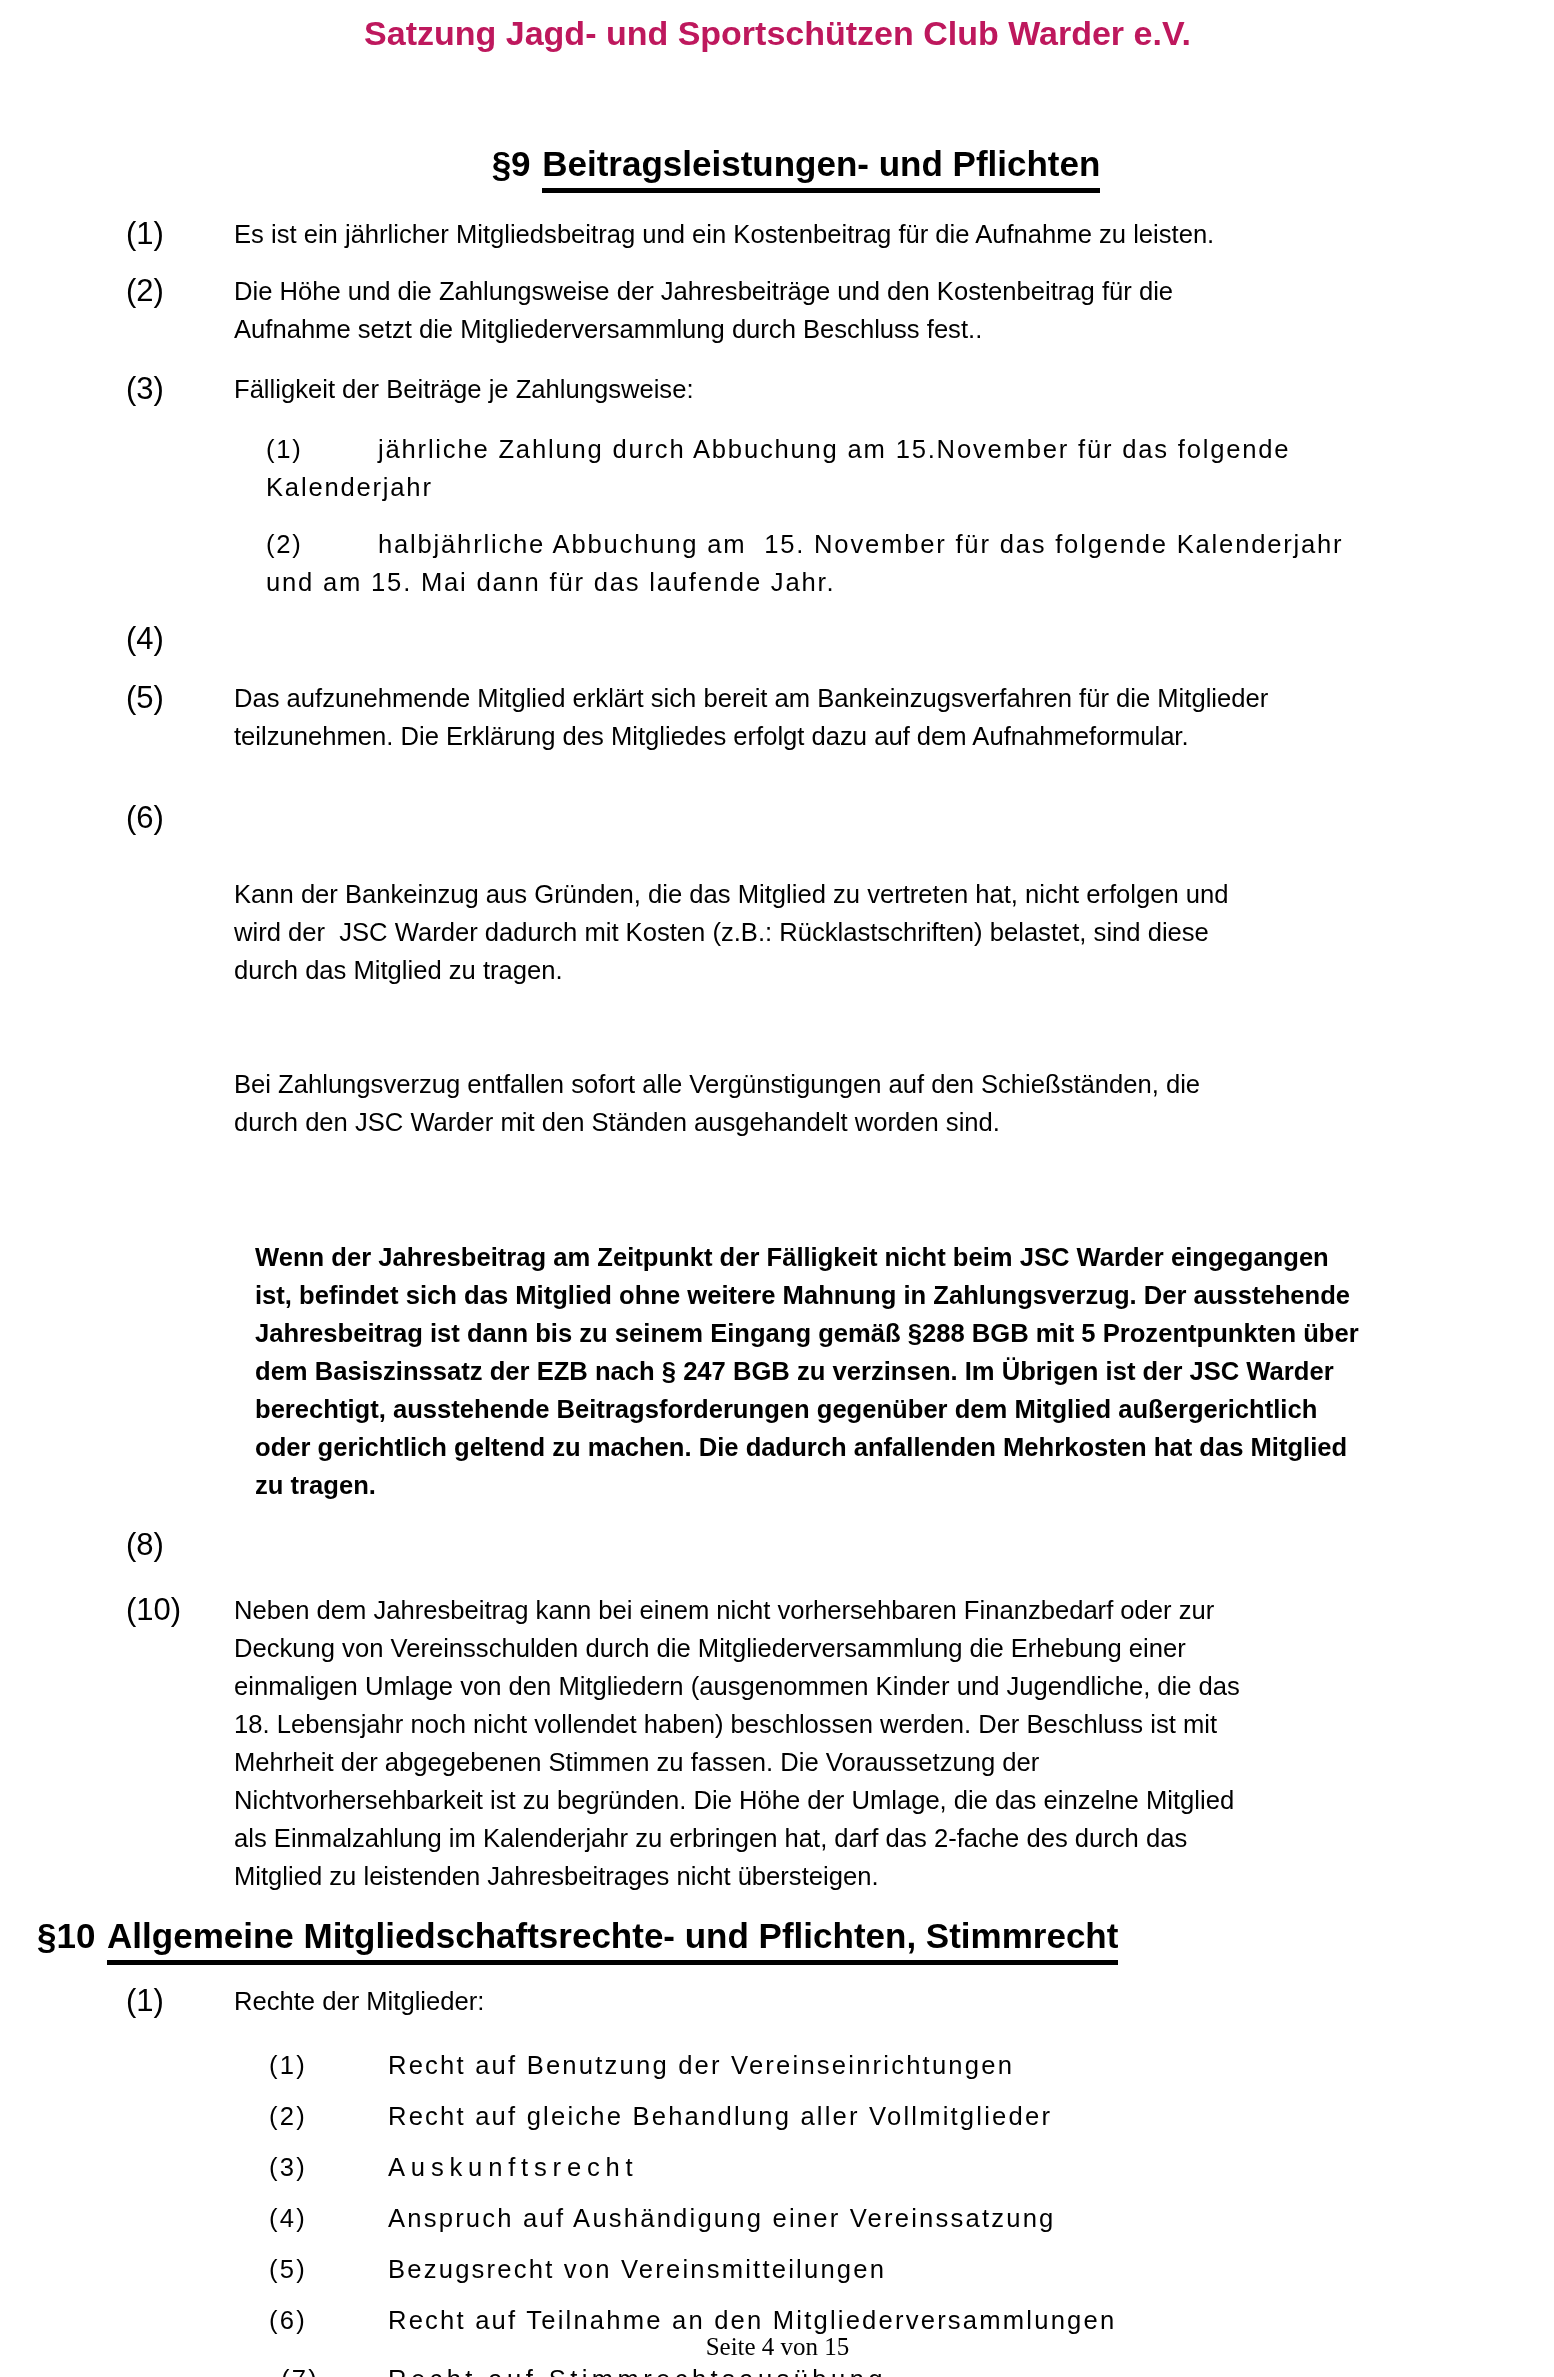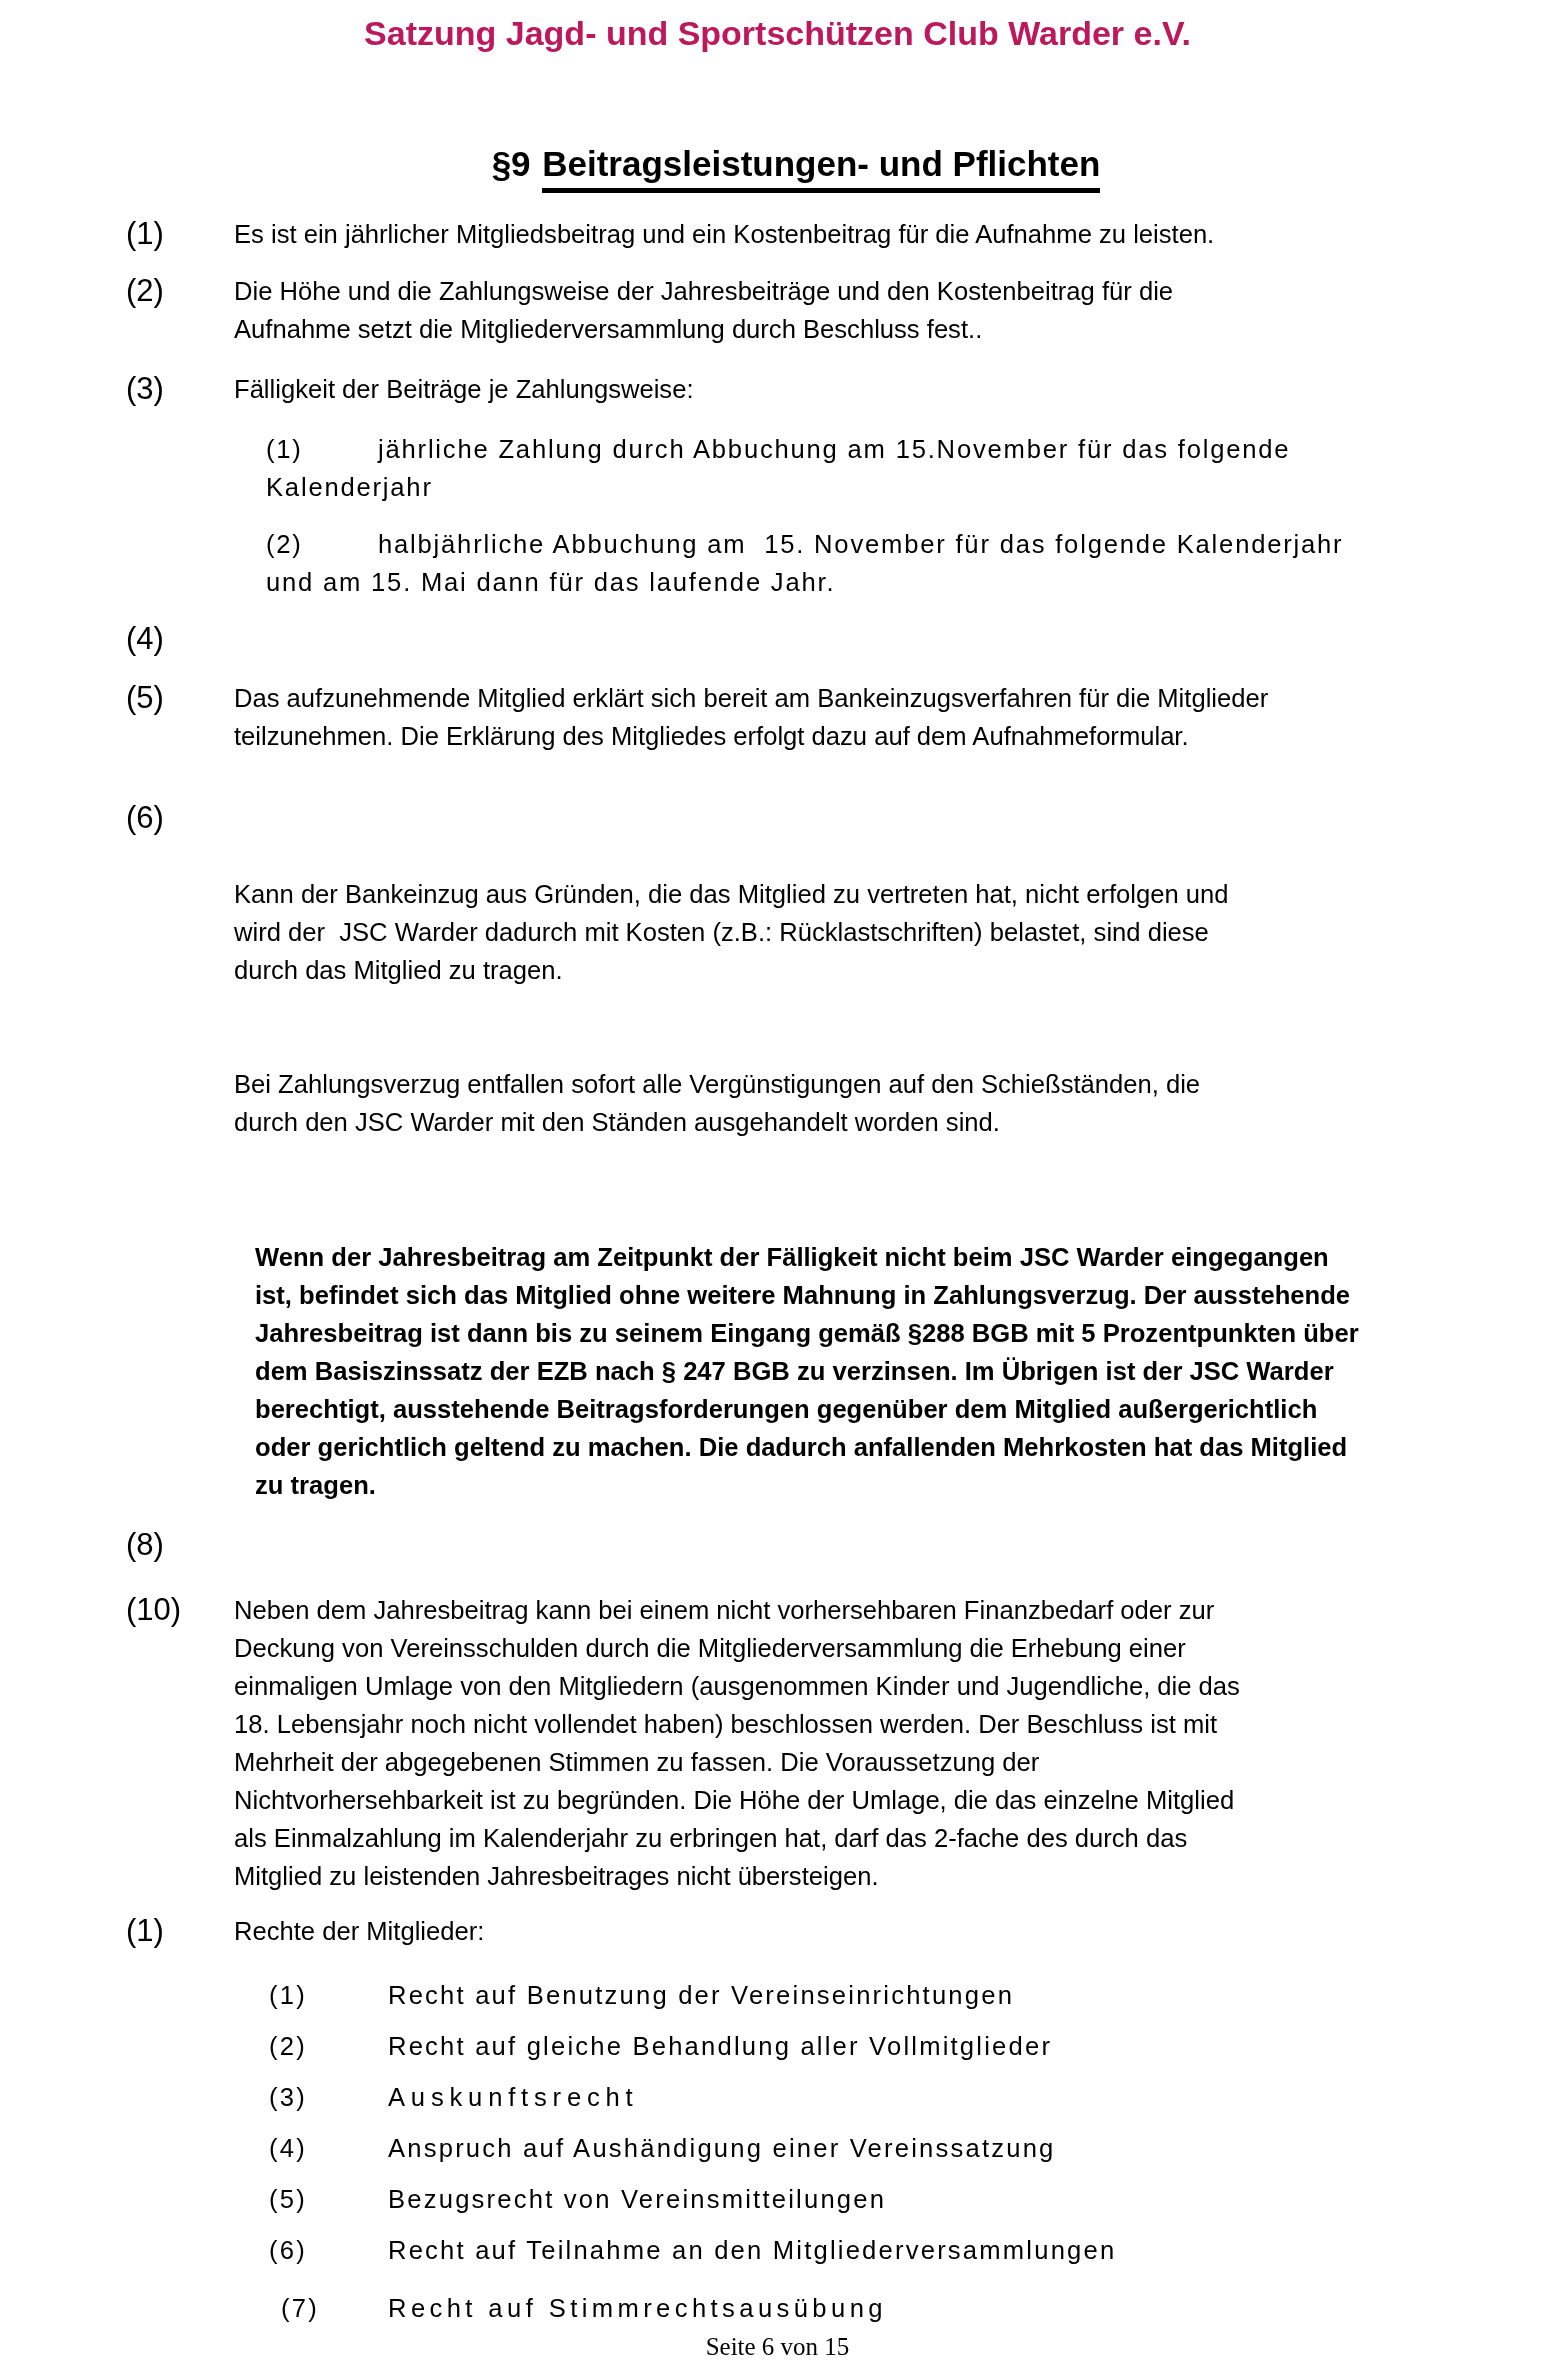--- a/index.html
+++ b/index.html
@@ -188,20 +188,23 @@
     <div class="txt">Neben dem Jahresbeitrag kann bei einem nicht vorhersehbaren Finanzbedarf oder zur
 Deckung von Vereinsschulden durch die Mitgliederversammlung die Erhebung einer
 einmaligen Umlage von den Mitgliedern (ausgenommen Kinder und Jugendliche, die das
 18. Lebensjahr noch nicht vollendet haben) beschlossen werden. Der Beschluss ist mit
 Mehrheit der abgegebenen Stimmen zu fassen. Die Voraussetzung der
 Nichtvorhersehbarkeit ist zu begründen. Die Höhe der Umlage, die das einzelne Mitglied
 als Einmalzahlung im Kalenderjahr zu erbringen hat, darf das 2-fache des durch das
 Mitglied zu leistenden Jahresbeitrages nicht übersteigen.</div>
   </div>
 
+  <div class="sec-heading h10">
+    <span class="sec-num">§10</span><span class="sec-title">Allgemeine Mitgliedschaftsrechte- und Pflichten, Stimmrecht</span>
+  </div>
 
   <div class="row intro">
     <span class="num">(1)</span>
     <div class="txt">Rechte der Mitglieder:</div>
   </div>
 
   <div class="row2 r0">
     <span class="num">(1)</span>
     <div class="txt">Recht auf Benutzung der Vereinseinrichtungen</div>
   </div>
@@ -229,16 +232,16 @@
   <div class="row2 r5">
     <span class="num">(6)</span>
     <div class="txt">Recht auf Teilnahme an den Mitgliederversammlungen</div>
   </div>
 
   <div class="row2 shift r6">
     <span class="num">(7)</span>
     <div class="txt">Recht auf Stimmrechtsausübung</div>
   </div>
 
-  <div class="footer">Seite 6 von 15</div>
+  <div class="footer">Seite 4 von 15</div>
 
 </div>
 
 
 </body></html>

